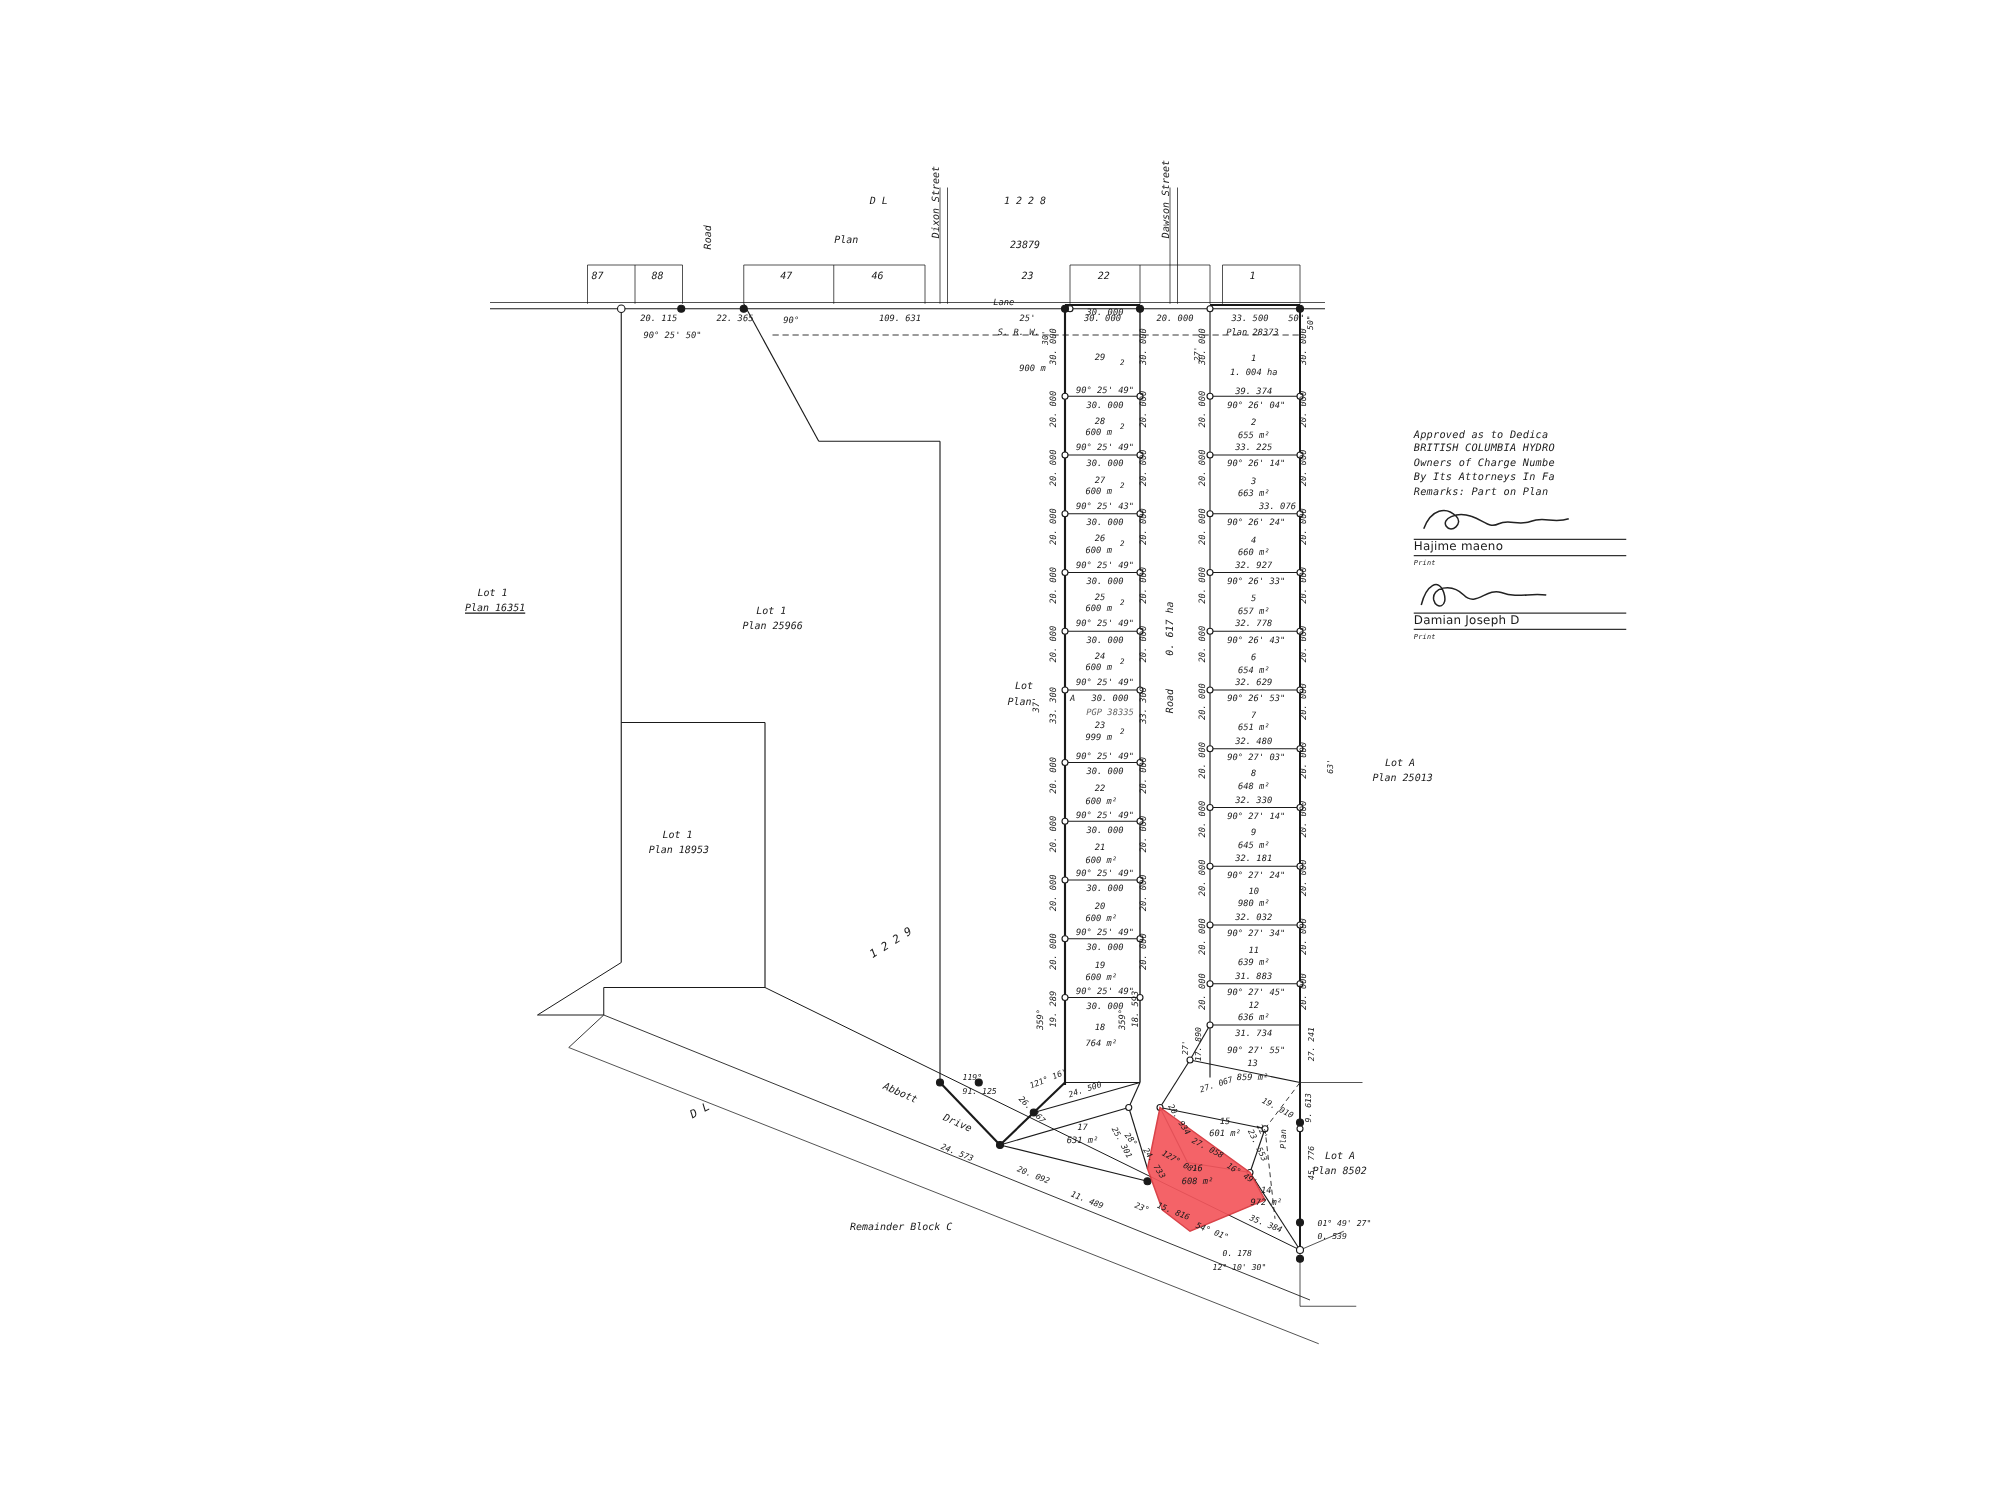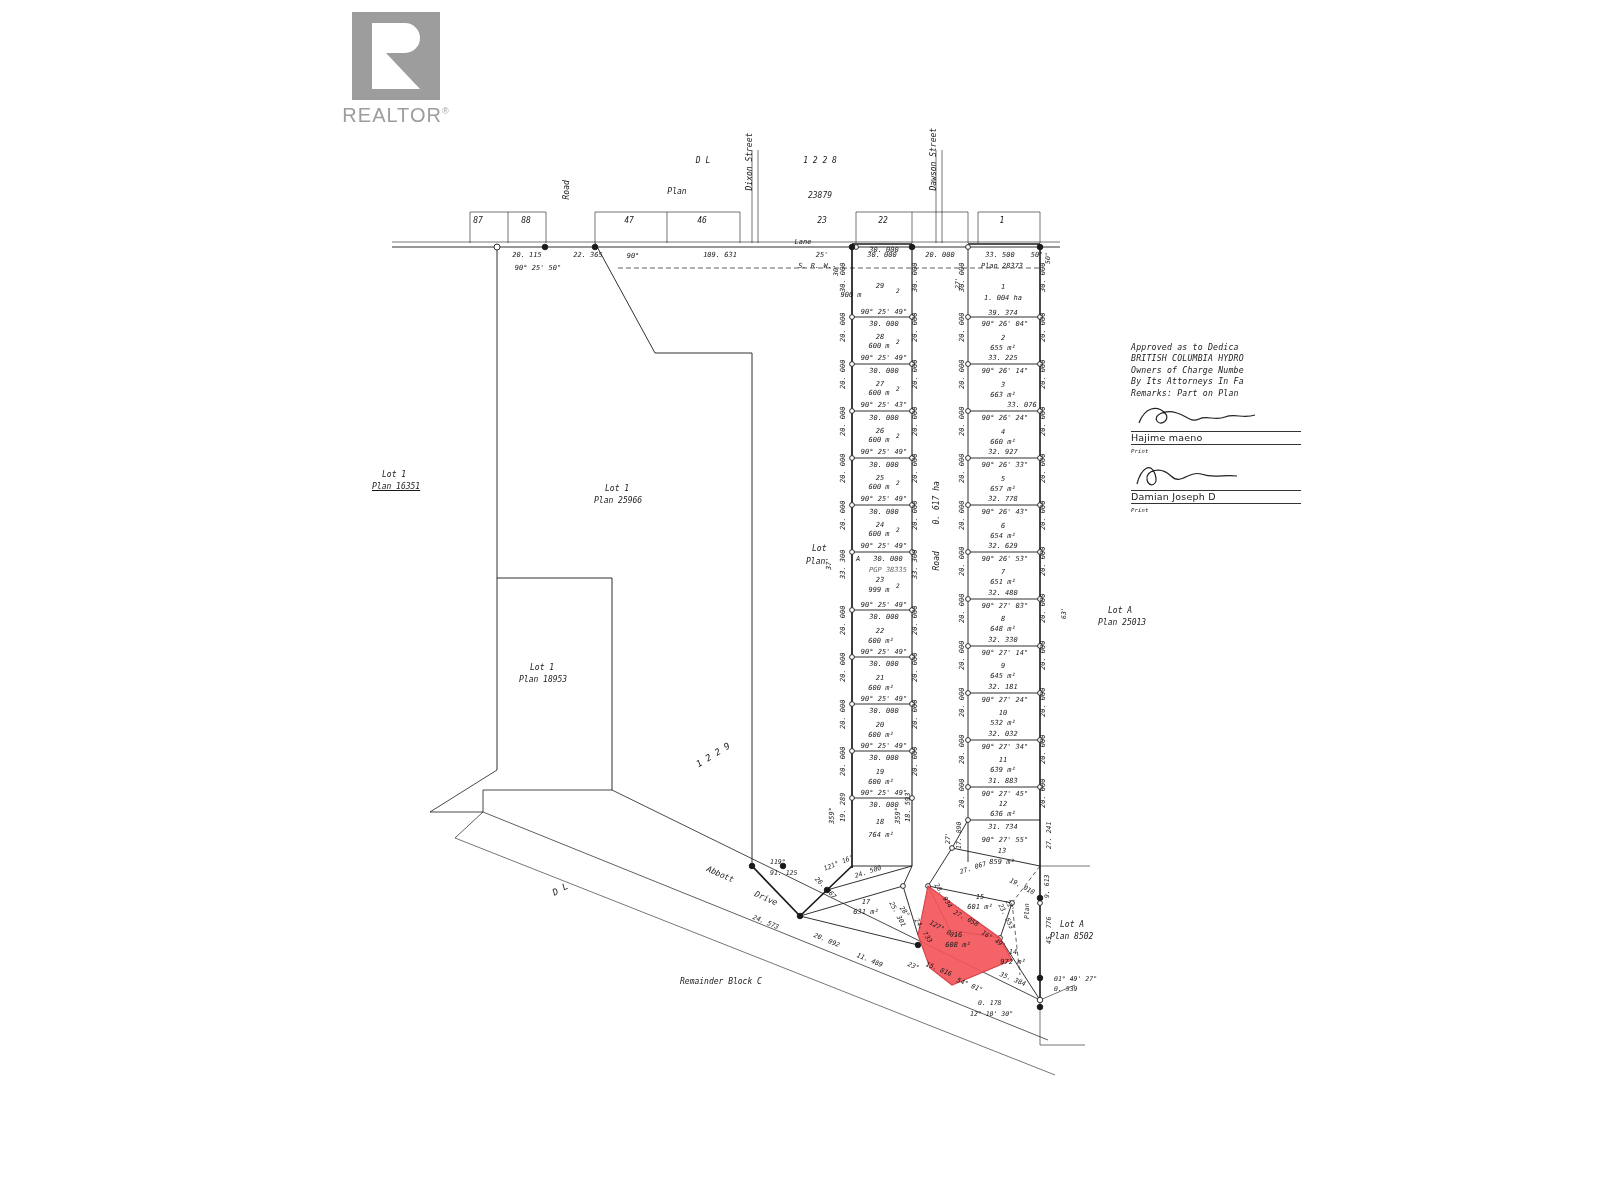--- a/index.html
+++ b/index.html
@@ -43,32 +43,20 @@
   .sigsvg{position:absolute;left:0;top:-4px;}
 
   
   #highlight-parcel{position:absolute;left:0;top:0;}
 </style>
 </head>
 <body>
 
 <div id="stage">
 
-  <div id="realtor-logo">
-    <div class="mark">
-      <div class="rbox">
-        <div class="stem"></div>
-          <div class="bowl"></div>
-          <div class="leg"></div>
-      </div>
-    </div>
-    <div class="wordmark">
-      <span>REALTOR</span><sup>®</sup>
-    </div>
-  </div>
 
   <svg id="plan" viewBox="0 0 1600 1200">
     <g fill="none" stroke="#1a1a1a" stroke-width="0.9" shape-rendering="geometricPrecision">
 
       <line x1="392" y1="247" x2="1060" y2="247"></line>
       <line x1="392" y1="242" x2="1060" y2="242" stroke-width="0.6"></line>
 
       <line x1="470" y1="212" x2="470" y2="243" stroke-width="0.6"></line>
       <line x1="508" y1="212" x2="508" y2="243" stroke-width="0.6"></line>
       <line x1="546" y1="212" x2="546" y2="243" stroke-width="0.6"></line>
@@ -299,21 +287,21 @@
   <div class="t sz9" style="left:553px;top:888px;transform:rotate(-28deg);">D  L</div>
   <div class="t sz9" style="left:697px;top:760px;transform:rotate(-32deg);">1 2 2 9</div>
   <div class="t sz8" style="left:707px;top:864px;transform:rotate(24deg);">Abbott</div>
   <div class="t sz8" style="left:755px;top:889px;transform:rotate(24deg);">Drive</div>
   <div class="t sz8" style="left:680px;top:977px;">Remainder Block C</div>
 
   <div>
 
     <div class="t sz7 ctr" style="left:884px;top:246px;">30. 000</div>
     <div class="t sz7 ctr" style="left:880px;top:282px;">29</div>
-    <div class="t sz7 ctr" style="left:851px;top:291px;text-align:right;">900 m</div>
+    <div class="t sz7 ctr" style="left:826px;top:291px;text-align:right;">900 m</div>
     <div class="t sz6" style="left:896px;top:287px;">2</div>
     <div class="t sz7 ctr" style="left:884px;top:308px;">90°  25'  49"</div>
     <div class="t sz7 rot90" style="left:843px;top:288px;">30. 000</div>
     <div class="t sz7 rot90" style="left:915px;top:288px;">30. 000</div>
 
     <div class="t sz7 ctr" style="left:884px;top:320px;">30. 000</div>
     <div class="t sz7 ctr" style="left:880px;top:333px;">28</div>
     <div class="t sz7 ctr" style="left:879px;top:342px;">600 m</div>
     <div class="t sz6" style="left:896px;top:338px;">2</div>
     <div class="t sz7 ctr" style="left:884px;top:354px;">90°  25'  49"</div>
@@ -469,21 +457,21 @@
 
     <div class="t sz7 ctr" style="left:1005px;top:649px;">90°  27'  14"</div>
     <div class="t sz7 ctr" style="left:1003px;top:662px;">9</div>
     <div class="t sz7 ctr" style="left:1003px;top:672px;">645 m²</div>
     <div class="t sz7 ctr" style="left:1003px;top:683px;">32. 181</div>
     <div class="t sz7 rot90" style="left:962px;top:666px;">20. 000</div>
     <div class="t sz7 rot90" style="left:1043px;top:666px;">20. 000</div>
 
     <div class="t sz7 ctr" style="left:1005px;top:696px;">90°  27'  24"</div>
     <div class="t sz7 ctr" style="left:1003px;top:709px;">10</div>
-    <div class="t sz7 ctr" style="left:1003px;top:719px;">532 m²</div>
+    <div class="t sz7 ctr" style="left:1003px;top:719px;">980 m²</div>
     <div class="t sz7 ctr" style="left:1003px;top:730px;">32. 032</div>
     <div class="t sz7 rot90" style="left:962px;top:713px;">20. 000</div>
     <div class="t sz7 rot90" style="left:1043px;top:713px;">20. 000</div>
 
     <div class="t sz7 ctr" style="left:1005px;top:743px;">90°  27'  34"</div>
     <div class="t sz7 ctr" style="left:1003px;top:756px;">11</div>
     <div class="t sz7 ctr" style="left:1003px;top:766px;">639 m²</div>
     <div class="t sz7 ctr" style="left:1003px;top:777px;">31. 883</div>
     <div class="t sz7 rot90" style="left:962px;top:760px;">20. 000</div>
     <div class="t sz7 rot90" style="left:1043px;top:760px;">20. 000</div>

